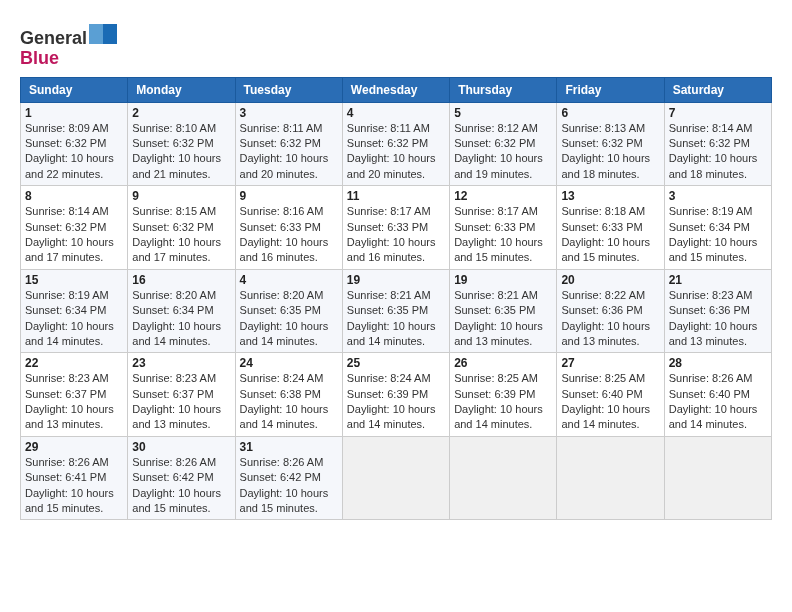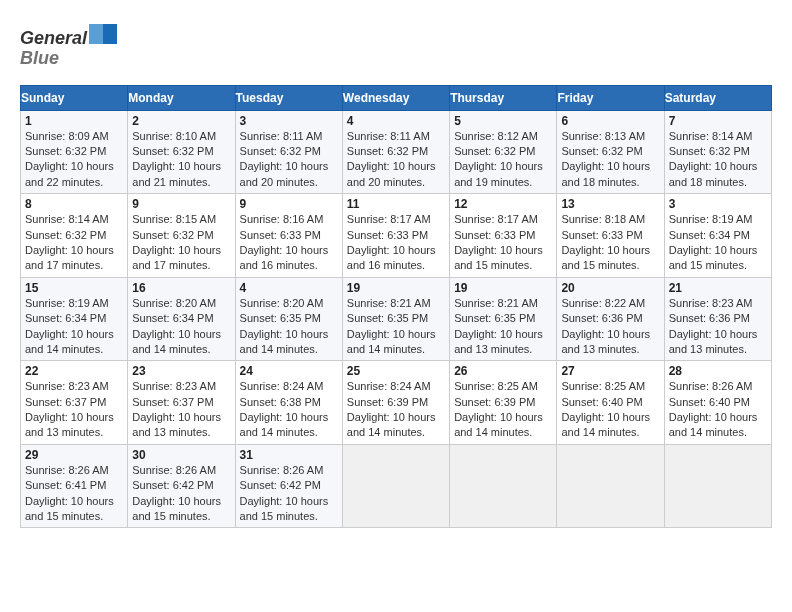--- a/index.html
+++ b/index.html
@@ -11,34 +11,33 @@
       overflow: hidden;
     }
     .page {
       width: 792px;
       padding: 16px 20px 10px 20px;
     }
     .header {
       display: flex;
       justify-content: space-between;
       align-items: flex-start;
-      margin-bottom: 16px;
-      font-style: italic;
+      margin-bottom: 8px;
     }
     .logo {
       display: flex;
       align-items: center;
     }
     .logo-text {
       font-size: 18px;
       font-weight: bold;
       line-height: 1.1;
     }
     .logo-general { color: #333; }
-    .logo-blue { color: #737373; }
+    .logo-blue { color: #be185d; }
     .logo-icon {
       width: 28px;
       height: 28px;
       margin-left: 2px;
     }
     .title-block {
       text-align: right;
     }
     .month-title {
       font-size: 30px;
@@ -55,21 +54,21 @@
       width: 100%;
       border-collapse: collapse;
       table-layout: fixed;
     }
     .calendar thead tr th {
       background-color: #2a6db5;
       color: #fff;
       font-size: 12px;
       font-weight: bold;
       text-align: left;
-      padding: 5px 0;
+      padding: 5px 8px;
       border: 1px solid #1a5a9e;
     }
     .calendar tbody tr td {
       border: 1px solid #ccc;
       vertical-align: top;
       padding: 3px 4px;
       font-size: 9.5px;
       color: #333;
       background: #fff;
       height: 82px;

